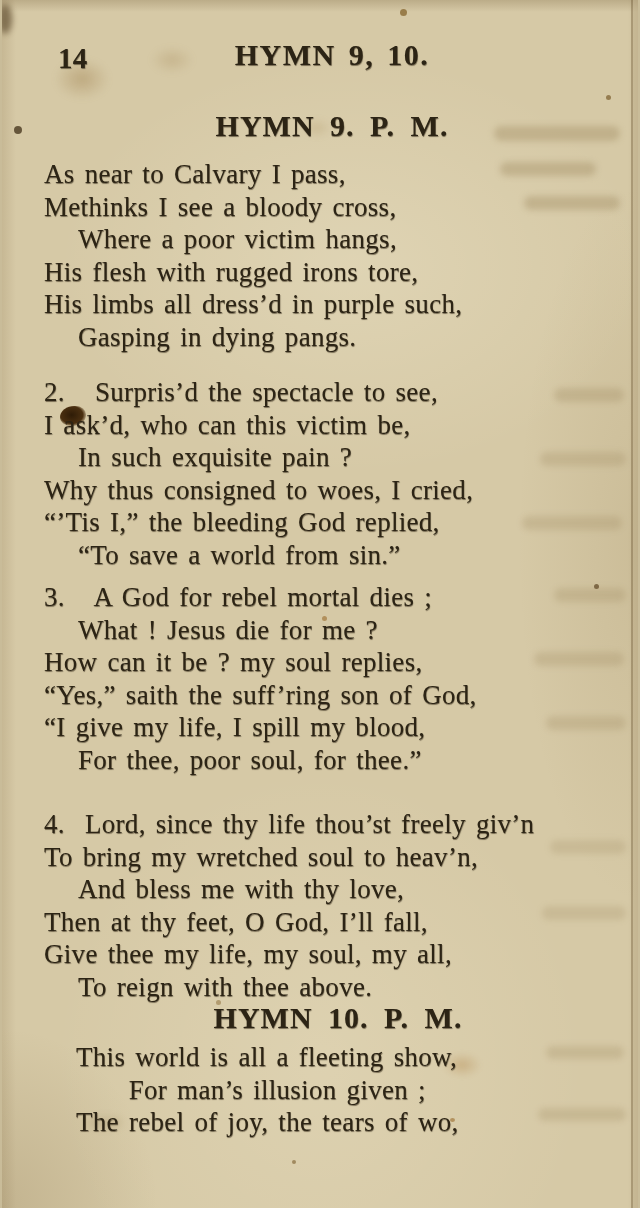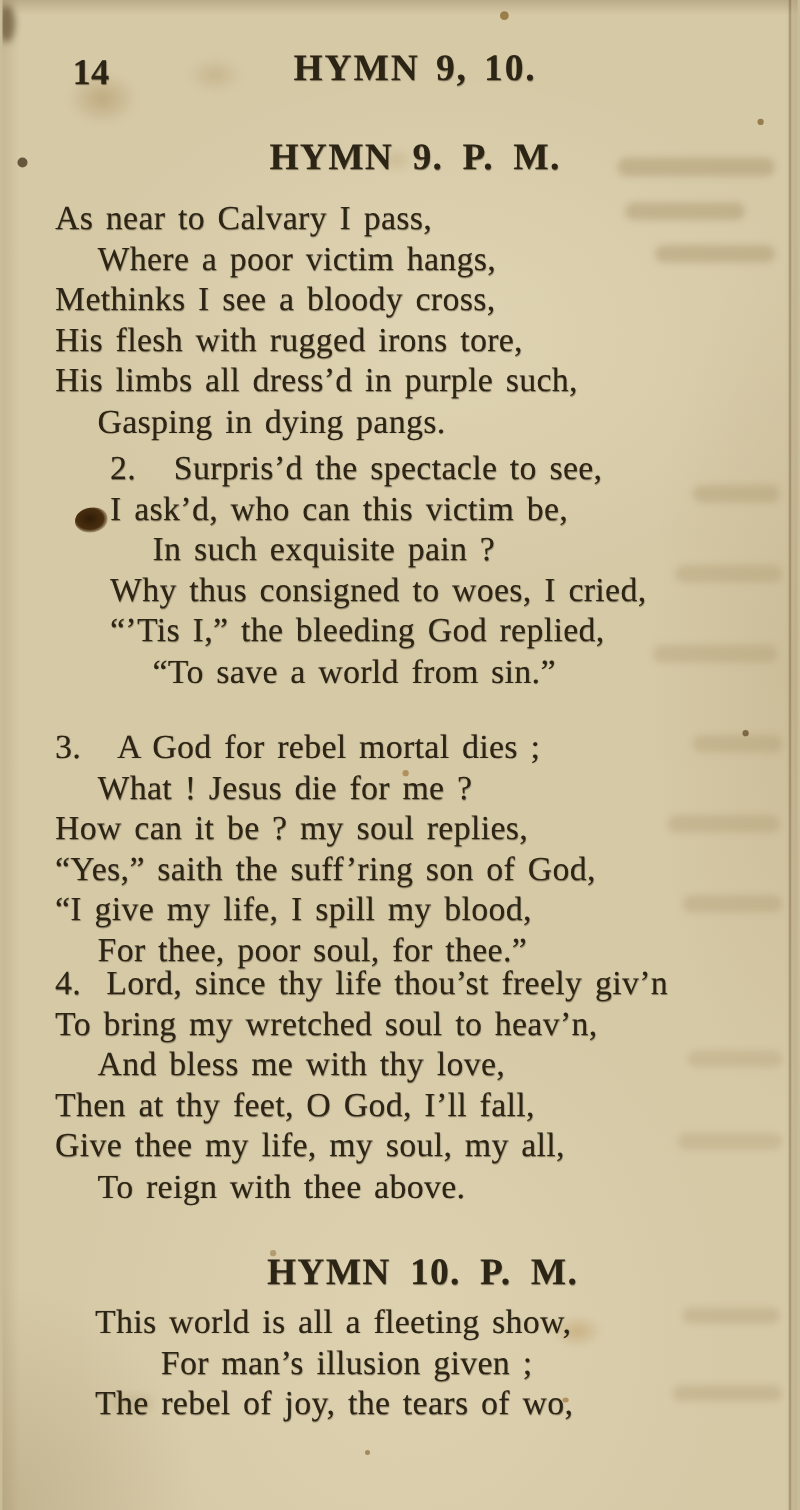--- a/index.html
+++ b/index.html
@@ -38,23 +38,23 @@
   }
   .hymn-title{
     position:absolute;left:0;width:100%;
     text-align:center;font-size:30px;font-weight:bold;
     letter-spacing:1px;word-spacing:7px;
   }
   #h9-title{top:109px;transform:translateX(12px);}
   #h10-title{top:1001px;transform:translateX(18px);}
   .stanza{position:absolute;left:42px;}
   #st1{top:158px;}
-  #st2{top:358px;margin-left:44px;}
+  #st2{top:376px;}
   #st3{top:581px;}
-  #st4{top:770px;}
+  #st4{top:808px;}
   #st10{top:1041px;left:74px;}
   .line{
     white-space:pre;
     font-size:27px;
     line-height:32.5px;
     word-spacing:3px;
   }
   .ind{margin-left:34px;}
   #st10 .ind{margin-left:20px;text-align:center;}
   
@@ -124,22 +124,22 @@
 
   <div class="inkblot"></div>
 
   <div class="pgnum txt">14</div>
   <div class="running txt">HYMN 9, 10.</div>
 
   <div id="h9-title" class="hymn-title txt">HYMN 9. P. M.</div>
 
   <div id="st1" class="stanza">
     <div class="line txt">As near to Calvary I pass,</div>
+    <div class="line txt">Methinks I see a bloody cross,</div>
     <div class="line txt ind">Where a poor victim hangs,</div>
-    <div class="line txt">Methinks I see a bloody cross,</div>
     <div class="line txt">His flesh with rugged irons tore,</div>
     <div class="line txt">His limbs all dress’d in purple such,</div>
     <div class="line txt ind">Gasping in dying pangs.</div>
   </div>
 
   <div id="st2" class="stanza">
     <div class="line txt">2.   Surpris’d the spectacle to see,</div>
     <div class="line txt">I ask’d, who can this victim be,</div>
     <div class="line txt ind">In such exquisite pain ?</div>
     <div class="line txt">Why thus consigned to woes, I cried,</div>

